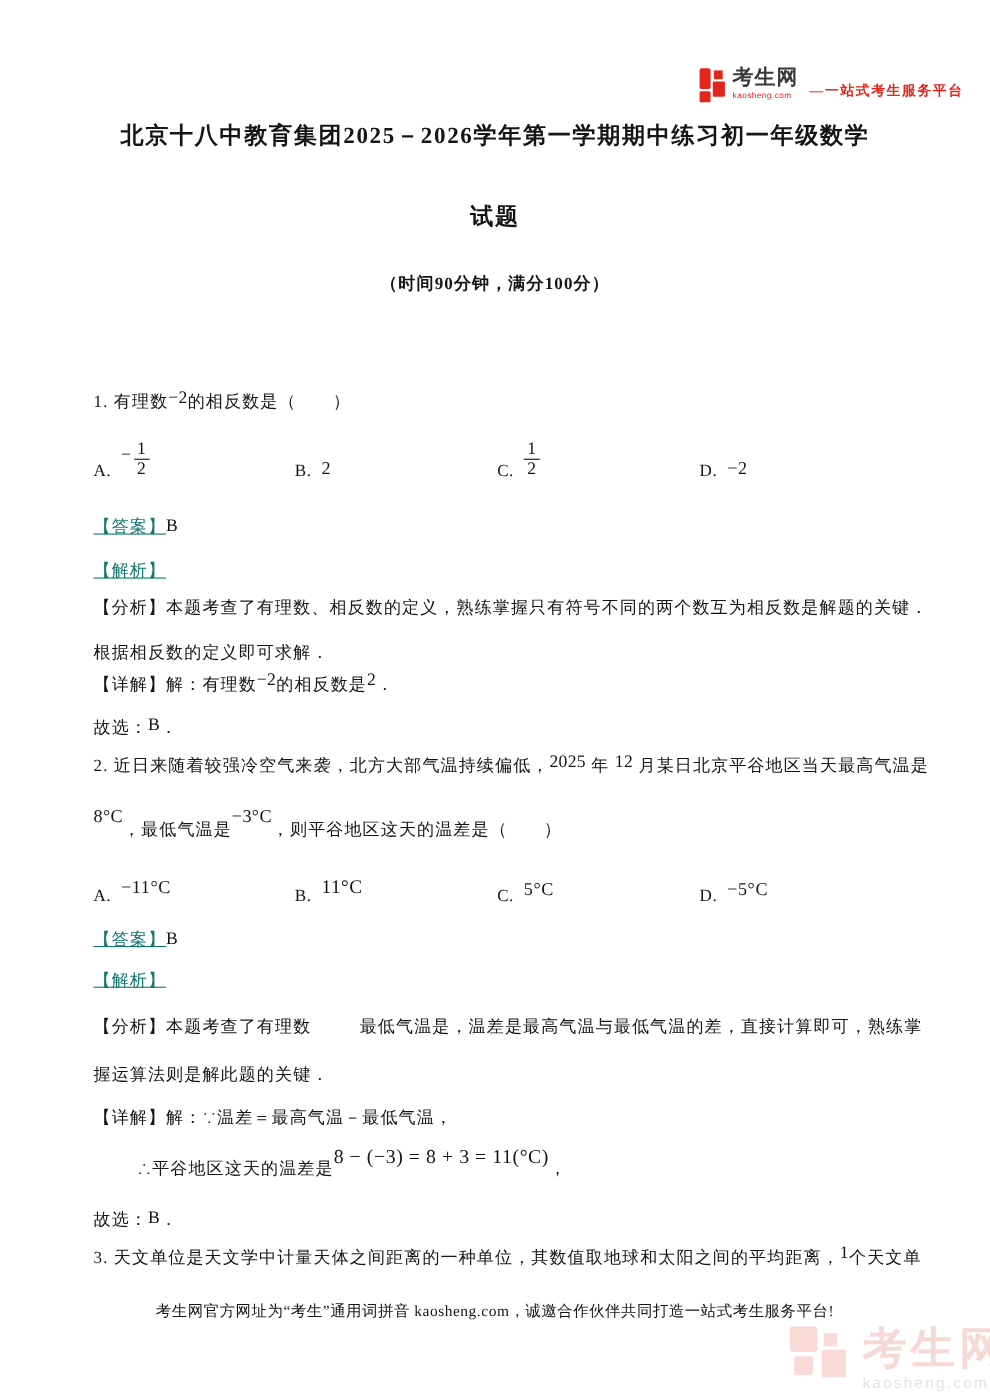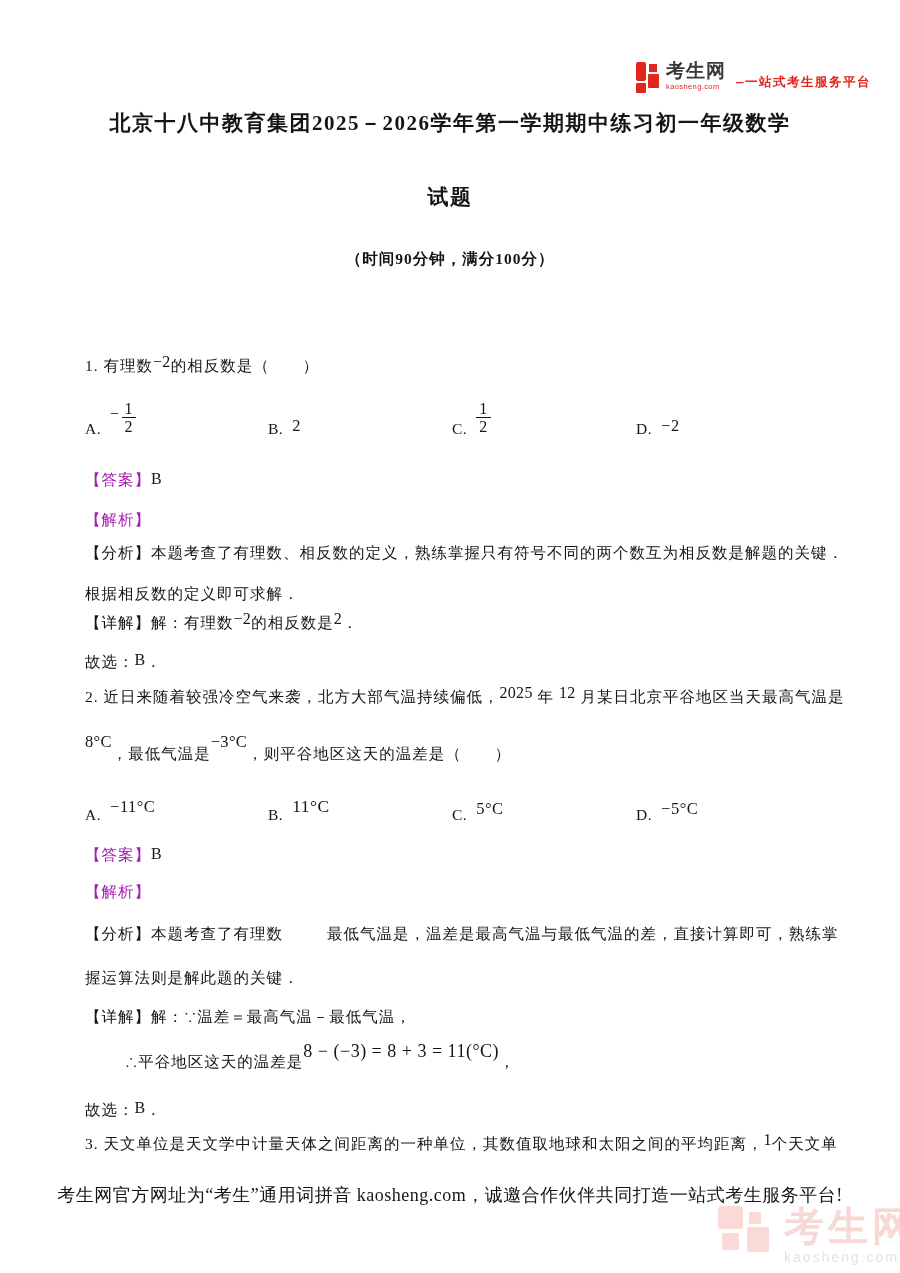--- a/index.html
+++ b/index.html
@@ -1,21 +1,21 @@
 <!DOCTYPE html>
 <html><head>
 <meta charset="utf-8">
 <style>
   html,body{margin:0;padding:0;background:#ffffff;}
   .page{position:relative;width:900px;height:1273px;background:#ffffff;overflow:hidden;
         font-family:"Liberation Serif","DejaVu Serif",serif;color:#151515;}
   .line{position:absolute;white-space:nowrap;font-size:15.5px;letter-spacing:1px;line-height:1.25;}
   .center{left:0;width:100%;text-align:center;}
   .bold{font-weight:bold;}
-  .blue{color:#a21caf;}
+  .blue{color:#0f766e;text-decoration:underline;}
   .math{font-family:"Liberation Serif","DejaVu Serif",serif;letter-spacing:0.3px;}
   .sup1{display:inline-block;position:relative;top:-4px;font-size:16px;}
   .sup2{display:inline-block;position:relative;top:-12px;font-size:16.5px;}
   .eq{display:inline-block;position:relative;top:-10px;font-size:18px;letter-spacing:0.5px;}
   .gap{display:inline-block;width:44px;}
   
   .opt-cell{position:absolute;display:flex;align-items:flex-end;white-space:nowrap;font-size:15.5px;letter-spacing:0.5px;}
   .opt-label{margin-right:9px;}
   .opt-val{font-family:"Liberation Serif","DejaVu Serif",serif;font-size:16.5px;margin-bottom:2px;}
   .frac{display:inline-block;text-align:center;font-family:"Liberation Serif","DejaVu Serif",serif;
@@ -30,35 +30,35 @@
   .lm1{left:0;top:1px;width:10px;height:19px;border-radius:2px;}
   .lm2{left:0;top:22px;width:10px;height:10px;border-radius:1px;}
   .lm3{left:13px;top:3px;width:8px;height:8px;}
   .lm4{left:12px;top:13px;width:11px;height:14px;border-radius:1px;}
   .logo-text{margin-left:4px;}
   .logo-name{font-family:"Liberation Sans","DejaVu Sans",sans-serif;font-weight:bold;font-size:19px;
              color:#3a3a3a;letter-spacing:1px;line-height:1;}
   .logo-domain{font-family:"Liberation Sans","DejaVu Sans",sans-serif;font-size:7.5px;color:#e2261d;
                letter-spacing:0.4px;margin-top:2px;}
   .logo-tag{margin-left:10px;margin-top:13px;color:#e2261d;font-size:12.5px;font-weight:bold;
-            font-family:Liberation Mono, monospace;letter-spacing:1.5px;white-space:nowrap;}
+            font-family:Liberation Serif, serif;letter-spacing:1.5px;white-space:nowrap;}
   
   .wm{position:absolute;left:718px;top:1206px;display:flex;align-items:flex-start;}
   .wm-mark{position:relative;width:58px;height:54px;flex:0 0 auto;}
   .wmb{position:absolute;background:#fadad7;}
   .wm1{left:0;top:0;width:25px;height:23px;border-radius:3px;}
   .wm2{left:4px;top:27px;width:17px;height:17px;border-radius:2px;}
   .wm3{left:31px;top:6px;width:12px;height:12px;}
   .wm4{left:29px;top:21px;width:22px;height:25px;border-radius:2px;}
   .wm-text{margin-left:8px;}
   .wm-name{font-family:"Liberation Sans","DejaVu Sans",sans-serif;font-weight:bold;font-size:40px;
            line-height:1;color:#f6d8d5;letter-spacing:4px;white-space:nowrap;}
   .wm-domain{font-family:"Liberation Sans","DejaVu Sans",sans-serif;font-size:14px;color:#e3e3e3;
              letter-spacing:2px;margin-top:3px;}
-  .footer-line{font-size:18px;letter-spacing:0.5px;}
+  .footer-line{font-size:14px;letter-spacing:0.5px;}
 </style>
 </head>
 <body>
 
 <div class="page">
 
   <div class="logo">
     <div class="logo-mark">
       <div class="lm lm1"></div>
       <div class="lm lm2"></div>

